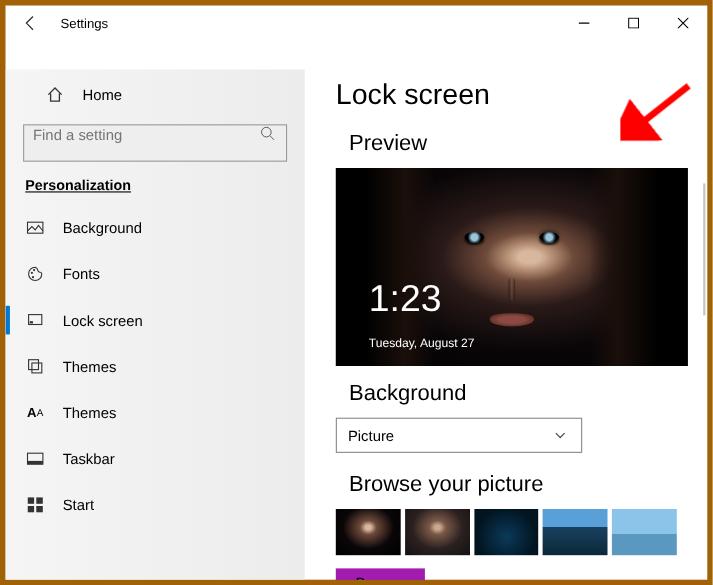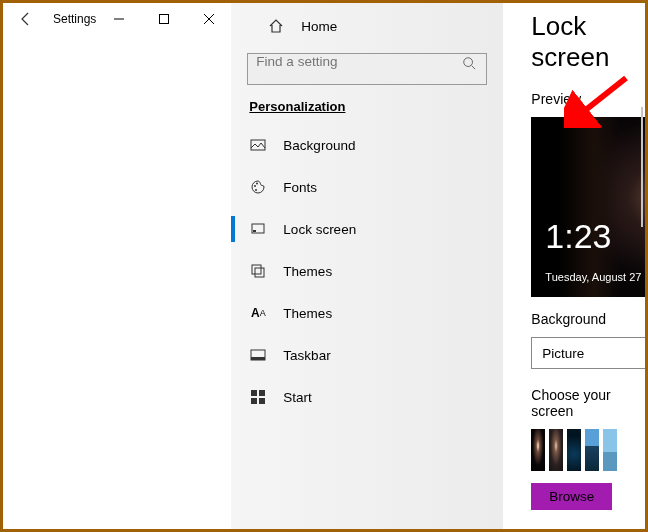--- a/index.html
+++ b/index.html
@@ -1,45 +1,45 @@
 <!DOCTYPE html>
 <html><head>
 <meta charset="utf-8">
 <style>
 * { margin: 0; padding: 0; box-sizing: border-box; font-family: "Segoe UI", sans-serif; }
 body { width: 648px; height: 532px; background: #fff; overflow: hidden; position: relative; }
-.window { width: 100%; height: 100%; display: flex; flex-direction: row; border: 3px solid #a16207; }
+.window { width: 100%; height: 100%; display: flex; flex-direction: column; border: 5px solid #a16207; gap: 26px; }
 .titlebar { height: 32px; display: flex; align-items: center; padding: 0 0 0 8px; }
 .titlebar .back { width: 30px; display:flex; align-items:center; justify-content:center; cursor:pointer; }
 .titlebar .title { font-size: 12px; margin-left: 12px; }
 .titlebar .spacer { flex: 1; }
 .win-btn { width: 45px; height: 30px; display:flex; align-items:center; justify-content:center; cursor:pointer; }
 .body { flex: 1; display: flex; overflow: hidden; }
 .sidebar { width: 272px; background: linear-gradient(to right,#f5f5f5,#ececec); padding: 4px 0 0 0; }
 .home-row { display:flex; align-items:center; height: 38px; padding-left: 36px; gap: 16px; cursor:pointer; font-size: 13.5px;}
-.search { margin: 8px 16px 14px 16px; height: 32px; border: 1px solid #999; display:flex; align-items:flex-start; padding: 0 8px; background:#eee;}
+.search { margin: 8px 16px 14px 16px; height: 32px; border: 1px solid #999; display:flex; align-items:flex-end; padding: 16px 8px; background:#eee;}
 .search input { flex:1; border:none; background:transparent; outline:none; font-size: 13.5px; }
 .cat-header { padding: 0 18px 10px 18px; font-size: 13px; font-weight: 600; text-decoration: underline; }
 .nav-item { display:flex; align-items:center; height: 42px; padding-left: 18px; gap: 16px; cursor:pointer; font-size: 13.5px; position:relative;}
 .nav-item.active::before { content:""; position:absolute; left:0; top:8px; bottom:8px; width:4px; background:#0078d4; }
 .icon { width: 18px; height: 18px; display:flex; align-items:center; justify-content:center; flex-shrink:0; }
 .main { flex:1; padding: 8px 28px 0 28px; overflow:auto; position:relative; }
 .main h1 { font-weight: 400; font-size: 26px; margin-bottom: 18px; }
-.section-label { font-size: 14px; margin-bottom: 10px; }
+.section-label { font-size: 20px; margin-bottom: 10px; margin-left: 12px; }
 .preview { width: 320px; height: 180px; background: radial-gradient(ellipse at 55% 45%, #d7b79e 4%, #b0896f 9%, #6e4a3a 16%, #2a1a18 32%, #0a0608 60%, #000 100%); position:relative; margin-bottom: 14px; overflow:hidden;}
 .eyes { position:absolute; top:58px; left:0; right:0; display:flex; justify-content:center; gap:50px;}
 .eye { width:18px; height:10px; background: radial-gradient(circle,#9fc4d8 28%,#3a5868 45%,#000 60%); border-radius:50%; box-shadow: 0 -2px 3px rgba(60,40,30,0.9), 0 2px 2px rgba(0,0,0,0.8);}
 .nose { position:absolute; top:100px; left:50%; width:6px; height:20px; background: linear-gradient(to right,rgba(0,0,0,0.4),rgba(200,160,130,0.15),rgba(0,0,0,0.4)); transform:translateX(-50%); border-radius:3px;}
 .lips { position:absolute; top:132px; left:50%; width:40px; height:12px; background: radial-gradient(ellipse,#8a4a42 40%,#5a2a24 80%); transform:translateX(-50%); border-radius: 40% 40% 50% 50%;}
 .hair-l { position:absolute; left:0; top:0; bottom:0; width:90px; background: linear-gradient(to right,#000 30%,#1a0f0a 70%,transparent);}
 .hair-r { position:absolute; right:0; top:0; bottom:0; width:90px; background: linear-gradient(to left,#000 30%,#1a0f0a 70%,transparent);}
-.clock { position:absolute; left:14px; bottom:14px; color:#fff; }
+.clock { position:absolute; left:30px; bottom:14px; color:#fff; }
 .clock .time { font-size: 34px; font-weight:300; line-height:1;}
 .clock .date { font-size: 11px; margin-top:18px;}
-.dropdown { width: 300px; height: 32px; border:1px solid #888; display:flex; align-items:center; padding: 0 10px; font-size:13.5px; cursor:pointer; margin-bottom:18px; justify-content:space-between;}
+.dropdown { width: 224px; height: 32px; border:1px solid #888; display:flex; align-items:center; padding: 0 10px; font-size:13.5px; cursor:pointer; margin-bottom:18px; justify-content:space-between;}
 .thumbs { display:flex; gap:4px; margin-bottom:12px;}
 .thumb { width:62px; height:42px; cursor:pointer;}
 .t1 { background: radial-gradient(ellipse at 50% 40%,#d7b79e 6%,#6e4a3a 18%,#0a0608 55%,#000);}
 .t2 { background: radial-gradient(ellipse at 50% 40%,#c9a88f 6%,#7a5847 18%,#2a2020 55%,#151012);}
 .t3 { background: radial-gradient(circle at 50% 60%,#0a3a5a,#021420 70%);}
 .t4 { background: linear-gradient(#5aa0d8 40%,#1a4060 40%,#0a2838);}
 .t5 { background: linear-gradient(#8ac4e8 55%,#5a98c0 55%);}
 .browse-btn { background:#a21caf; border:none; padding: 6px 18px; font-size:13.5px; cursor:pointer;}
 .arrow-annotation { position:absolute; top:72px; right:14px; pointer-events:none;}
 .scrollhint { position:absolute; right:2px; top:104px; width:2px; height:120px; background:#c4c4c4;}
@@ -180,21 +180,21 @@
       </div>
       <div class="section-label">Background</div>
       <div class="dropdown">
         <span>Picture</span>
         <span class="icon">
             <svg width="12" height="12" viewBox="0 0 12 12">
               <path d="M2 4 L6 8 L10 4" stroke="#555" fill="none" stroke-width="1.2"></path>
             </svg>
           </span>
       </div>
-      <div class="section-label">Choose your screen</div>
+      <div class="section-label">Browse your picture</div>
       <div class="thumbs">
         <div class="thumb t1"></div>
         <div class="thumb t2"></div>
         <div class="thumb t3"></div>
         <div class="thumb t4"></div>
         <div class="thumb t5"></div>
       </div>
       <button class="browse-btn">Browse</button>
       <div class="scrollhint"></div>
     </div>

